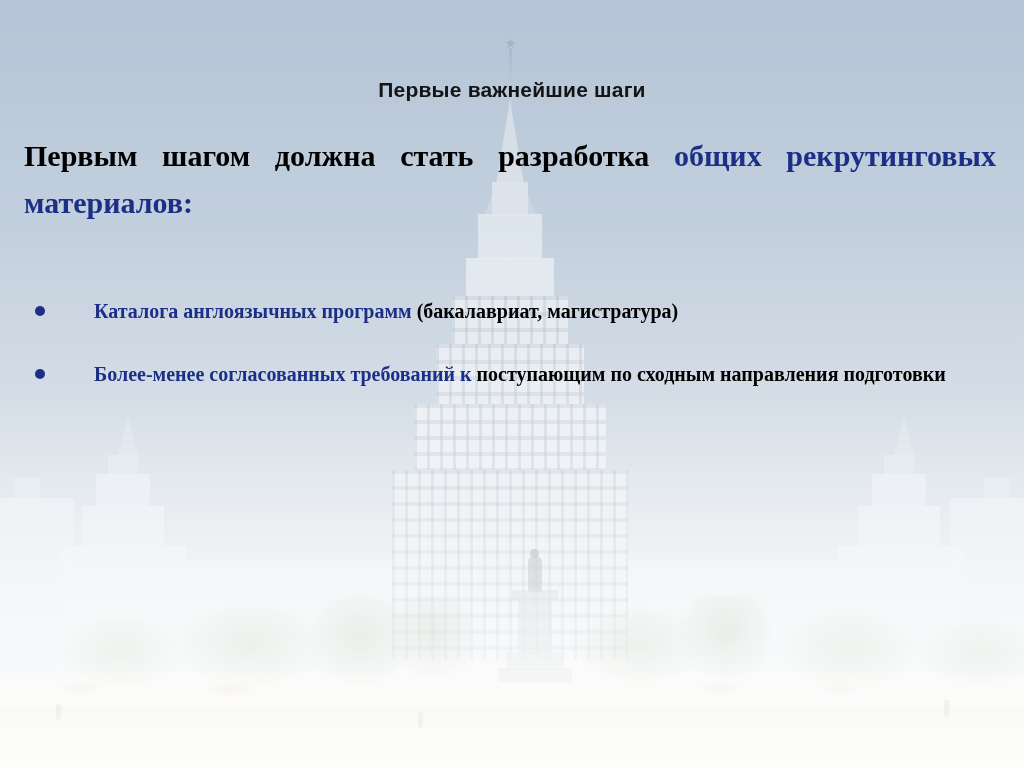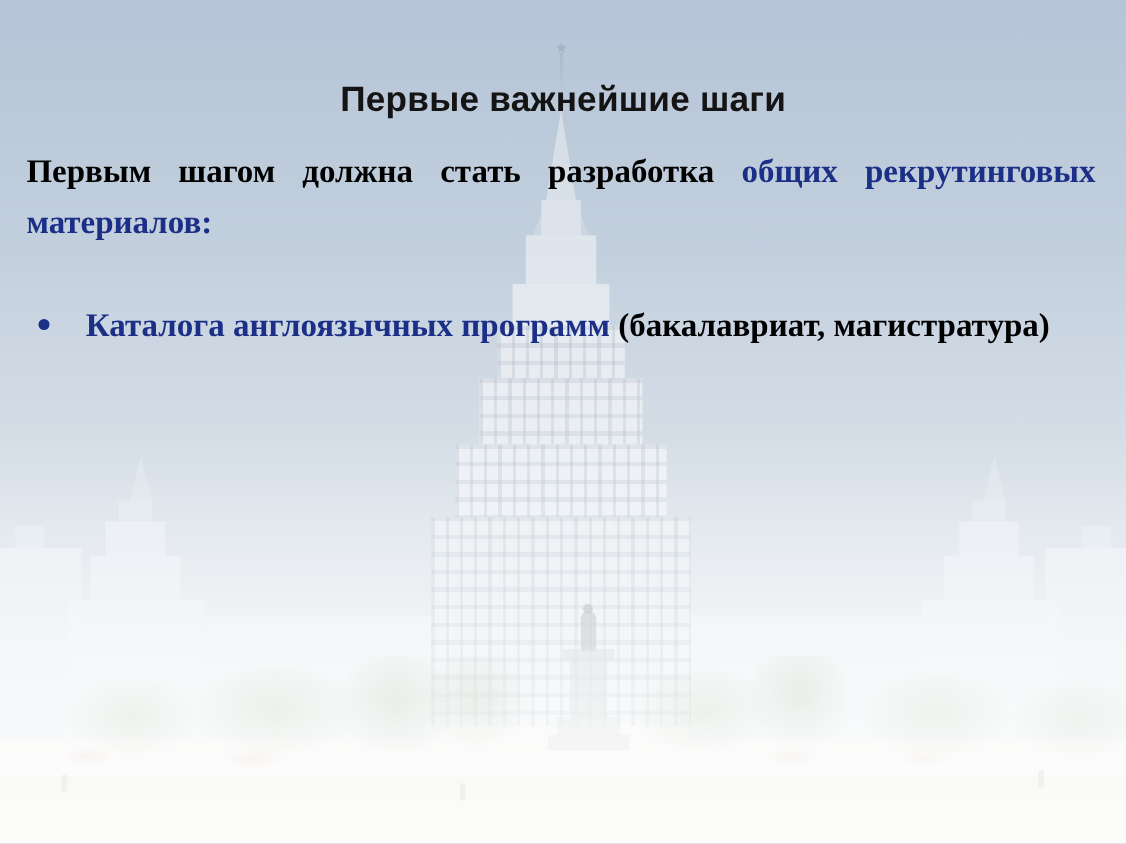--- a/index.html
+++ b/index.html
@@ -181,21 +181,21 @@
 
   
   #content{position:absolute;inset:0;}
 
   #title{
     position:absolute;
     left:0;top:72px;width:1024px;
     text-align:center;
     font-family:"Liberation Sans", sans-serif;
     font-weight:bold;
-    font-size:32px;
+    font-size:21px;
     line-height:36px;
     color:#141414;
     letter-spacing:0.2px;
   }
 
   #body{
     position:absolute;
     left:24px;top:132px;width:972px;
   }
 
@@ -225,26 +225,26 @@
   }
   .bullet-dot{
     position:absolute;
     left:11px;top:18px;
     width:10px;height:10px;border-radius:50%;
     background:#1c2f87;
   }
   .bullet-text{
     font-family:"Liberation Serif", serif;
     font-weight:bold;
-    font-size:30px;
+    font-size:20px;
     line-height:47px;
     color:#0d0d0d;
     text-align:justify;
     text-justify:inter-word;
-    margin:0;
+    margin:16px;
   }
   .bullet-text.last-left{ text-align-last:left; }
 </style>
 </head>
 <body>
 
 <div id="slide">
 
   <div id="bg">
     <div class="sky"></div>
@@ -306,17 +306,21 @@
       <p class="para last-left"><span class="black">Первым шагом должна стать разработка </span><span class="blue">общих рекрутинговых материалов:</span></p>
     </div>
 
     <div class="bullets">
 
       <div class="bullet-row">
         <span class="bullet-dot"></span>
         <p class="bullet-text last-left"><span class="blue">Каталога англоязычных программ </span><span class="black">(бакалавриат, магистратура)</span></p>
       </div>
 
+      <div class="bullet-row">
+        <span class="bullet-dot"></span>
+        <p class="bullet-text last-left"><span class="blue">Более-менее согласованных требований к </span><span class="black">поступающим по сходным направления подготовки</span></p>
+      </div>
 
 
     </div>
   </div>
 </div>
 
 </body></html>

